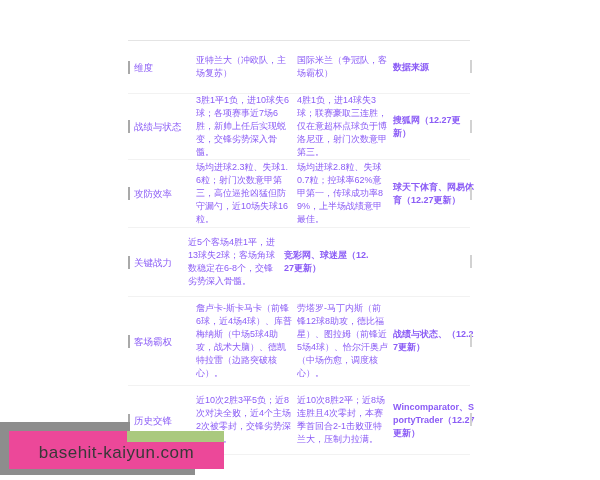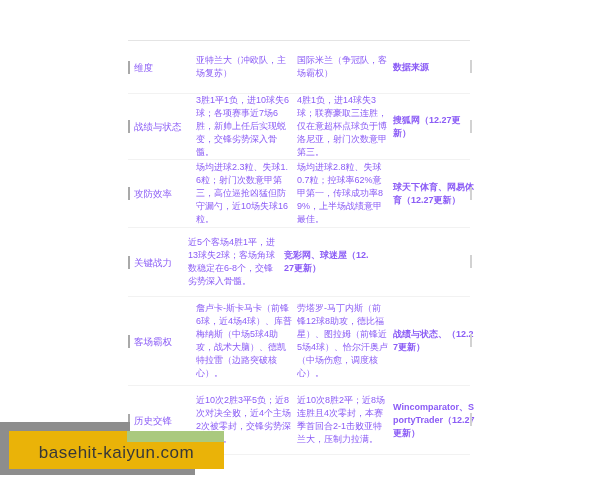--- a/index.html
+++ b/index.html
@@ -63,21 +63,21 @@
   .c-src { width: 85px; flex: none; font-weight: bold; }
 
   
   .wm-gray-top    { position: absolute; left: 0;   top: 422px; width: 130px; height: 12px; background: #8d8d8d; }
   .wm-gray-left   { position: absolute; left: 0;   top: 422px; width: 10px;  height: 53px; background: #8d8d8d; }
   .wm-gray-bottom { position: absolute; left: 10px; top: 467px; width: 185px; height: 8px; background: #8d8d8d; }
   .wm-green {
     position: absolute;
     left: 9px; top: 431px;
     width: 215px; height: 38px;
-    background: #eab308;
+    background: #ec4899;
     display: flex;
     align-items: center;
     justify-content: center;
   }
   .wm-green-light { position: absolute; left: 127px; top: 431px; width: 97px; height: 11px; background: #aac97e; }
   .wm-text {
     position: relative;
     margin-top: 6px;
     font-size: 17px;
     letter-spacing: 0.5px;

